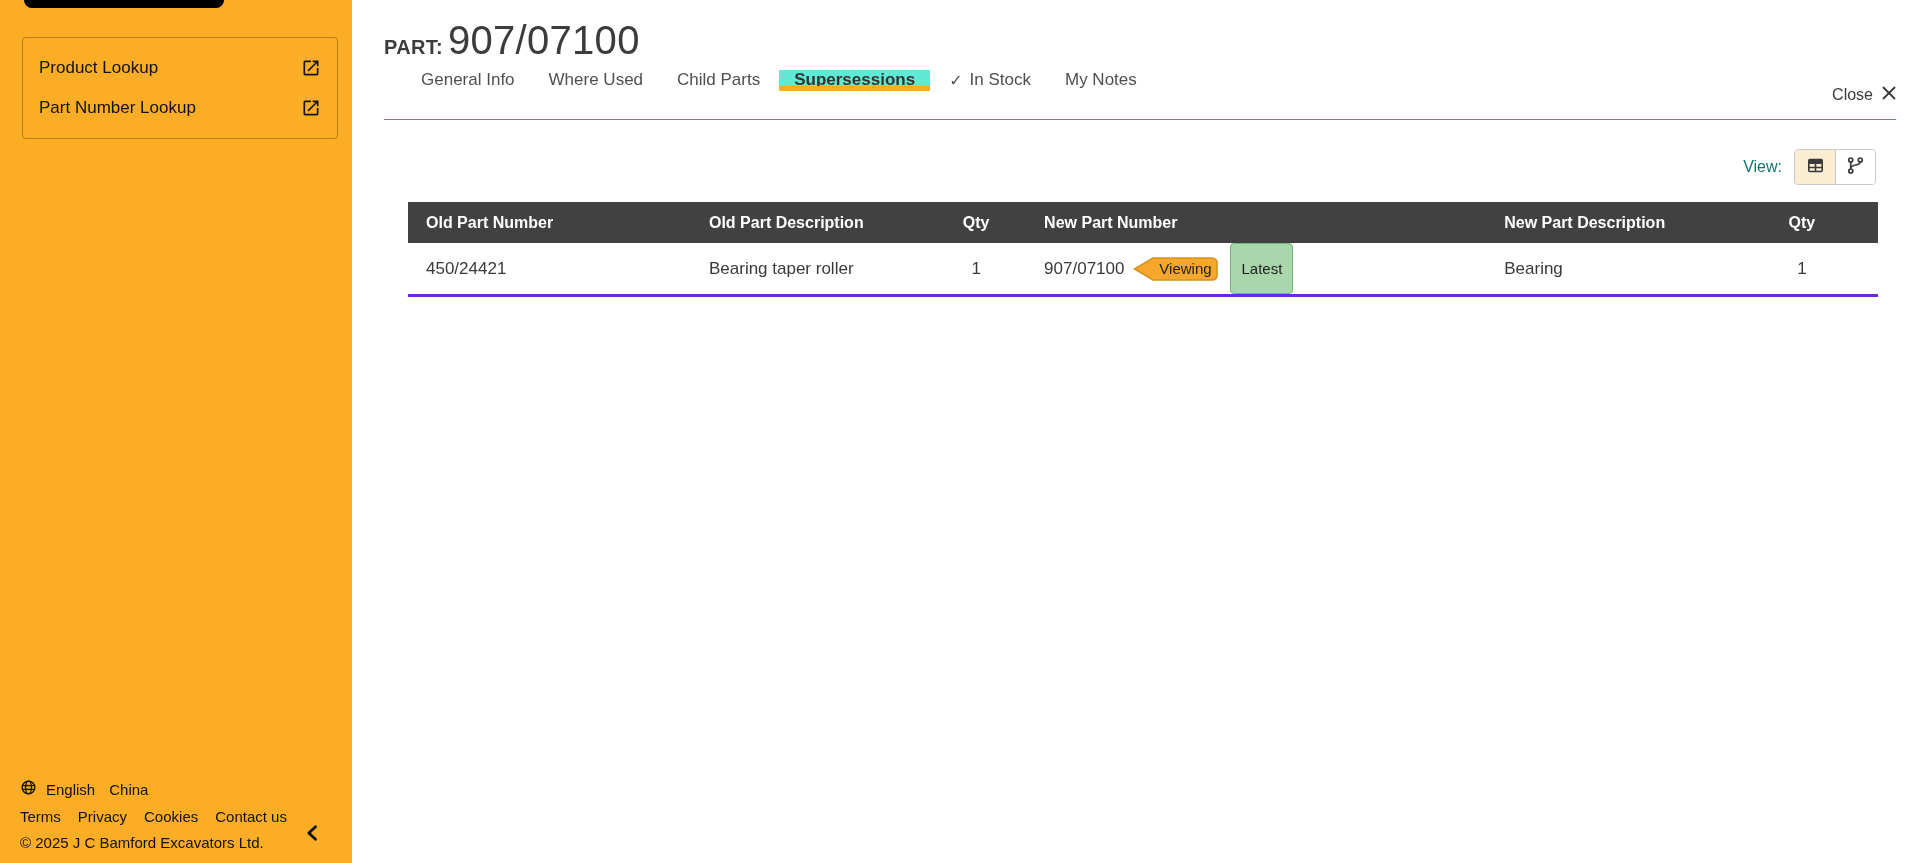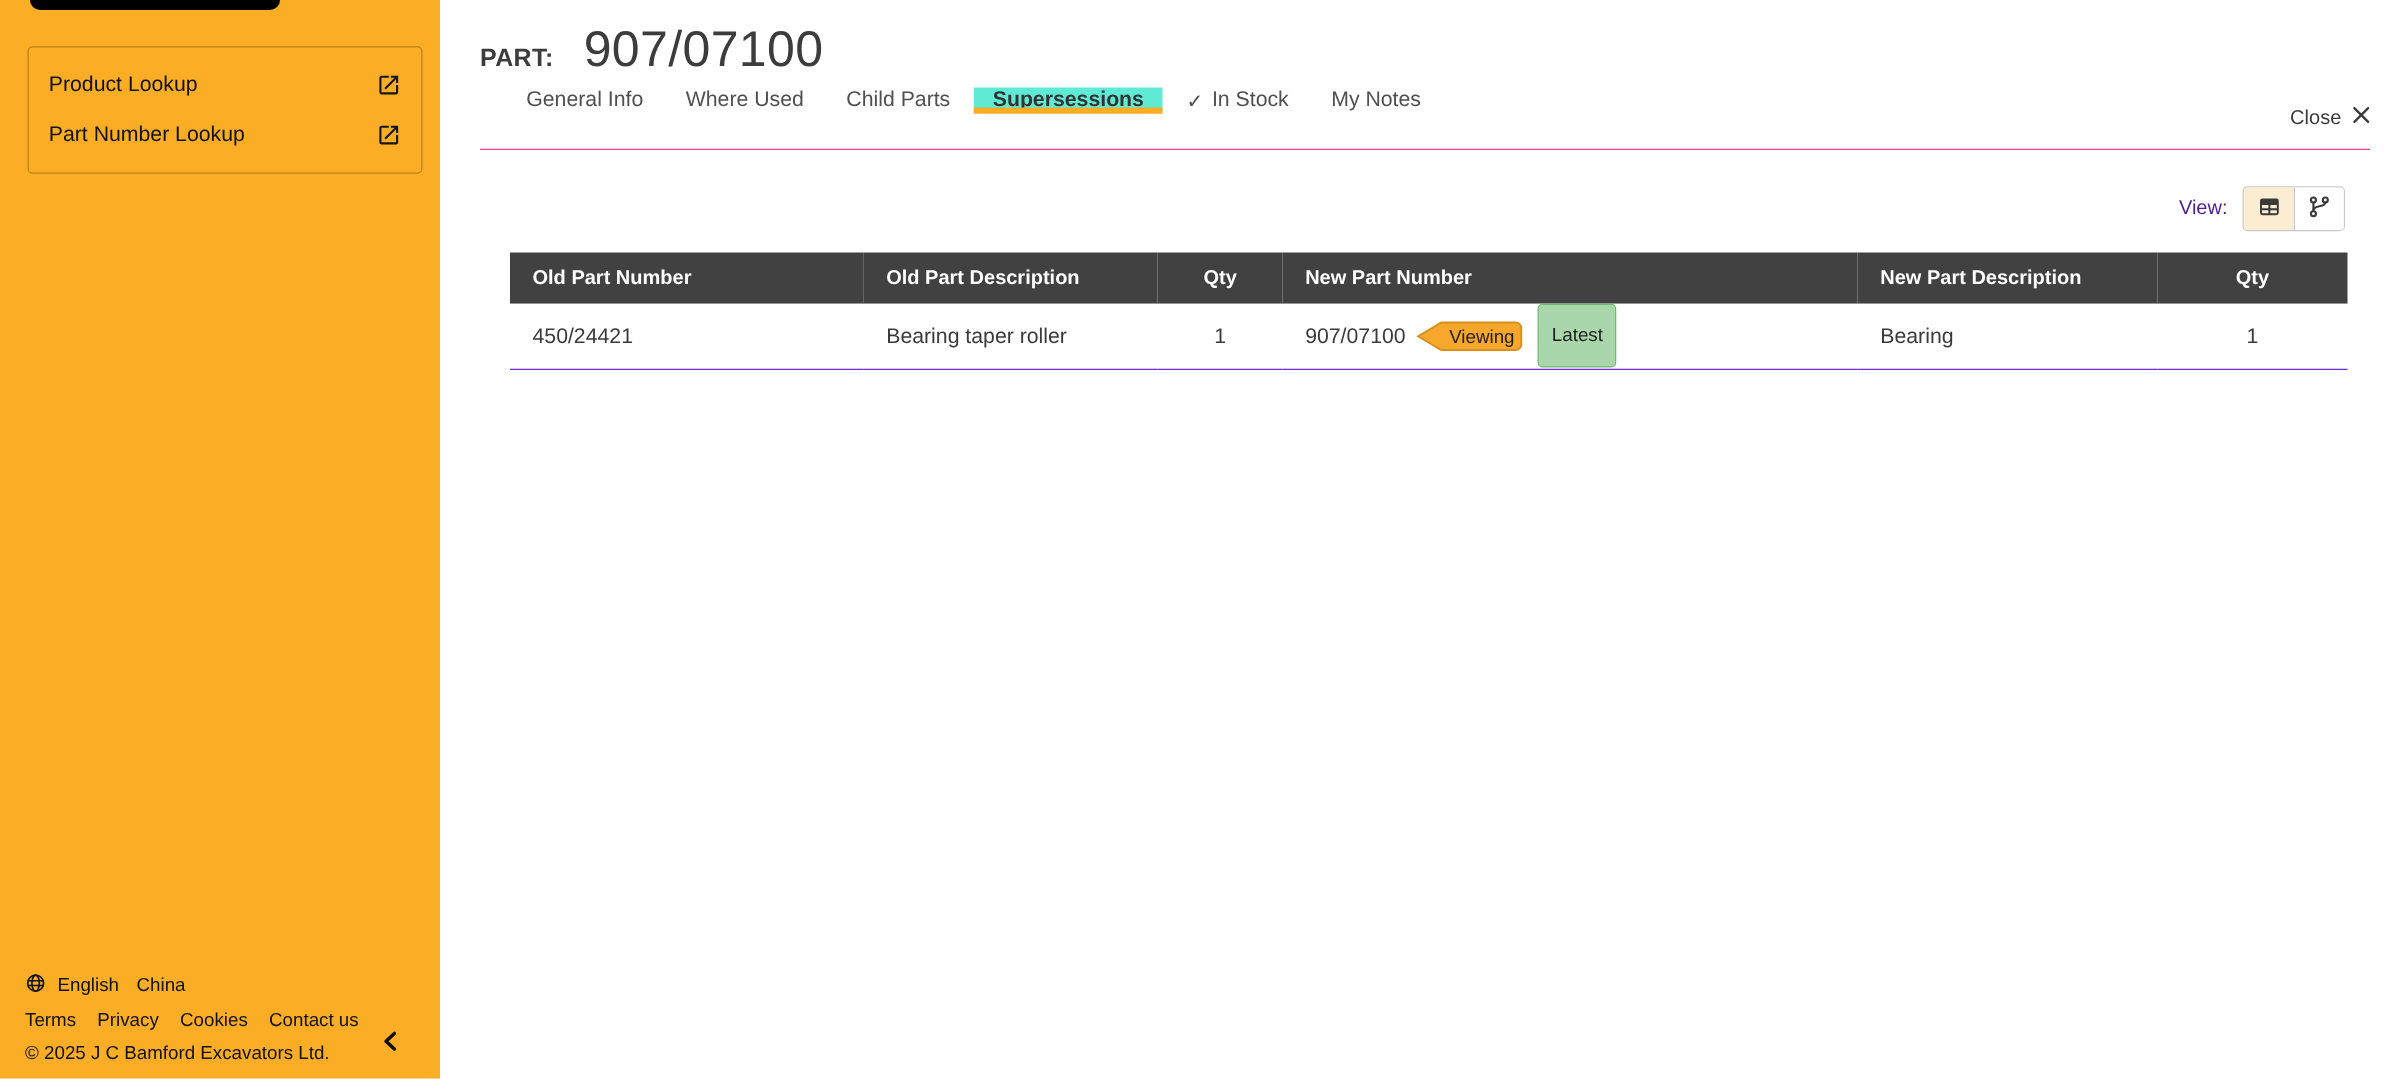--- a/index.html
+++ b/index.html
@@ -61,21 +61,21 @@
     cursor: pointer; background: transparent; border: none;
   }
 
   
   .main {
     flex: 1; position: relative;
     padding: 0 24px 0 32px;
   }
   .title-row {
     margin-top: 18px;
-    display: flex; align-items: baseline; gap: 24px;
+    display: flex; align-items: baseline; gap: 5px;
     color: #3c3c3c;
   }
   .part-label { font-size: 20px; font-weight: 600; letter-spacing: 0.3px; }
   .part-number { font-size: 40px; font-weight: 500; letter-spacing: 0.3px; }
 
   .tab-row {
     display: flex; align-items: flex-start;
     height: 50px; margin-top: 7px;
     border-bottom: 1px solid #ec4899;
     padding-left: 22px;
@@ -97,21 +97,21 @@
     display: flex; align-items: center; gap: 9px;
     font-size: 16px; color: #3a3a3a;
     background: none; border: none; cursor: pointer;
     font-family: inherit;
   }
 
   .view-row {
     display: flex; justify-content: flex-end; align-items: center;
     gap: 12px; margin-top: 29px; padding-right: 20px;
   }
-  .view-label { font-size: 16px; color: #4c1d95; }
+  .view-label { font-size: 16px; color: #0f766e; }
   .toggle-group {
     display: flex; border: 1px solid #c9c9c9; border-radius: 4px;
     overflow: hidden; background: #fff;
   }
   .toggle-btn {
     width: 40px; height: 34px;
     display: flex; align-items: center; justify-content: center;
     background: #fff; border: none; cursor: pointer;
   }
   .toggle-btn.active { background: #FAEDD2; }
@@ -119,21 +119,21 @@
 
   .table-wrap { margin: 17px 18px 0 24px; }
   table { width: 100%; border-collapse: collapse; font-size: 17px; color: #3a3a3a; }
   thead th {
     background: #414141; color: #ffffff;
     font-size: 16px; font-weight: 700; text-align: left;
     height: 41px; padding: 0 0 0 18px;
   }
   thead th.qty-col, tbody td.qty-col { text-align: center; padding: 0; }
   tbody td {
-    height: 52px; border-bottom: 1px solid #6d28d9;
+    height: 52px; border-bottom: 3px solid #6d28d9;
     padding: 0 0 0 18px; background: #fff;
   }
   .new-part-cell { display: flex; align-items: center; gap: 9px; }
   .badge-viewing { display: block; }
   .badge-viewing text {
     font-size: 15px; font-weight: 500; fill: #1e1e1e;
     font-family: "Liberation Sans", sans-serif;
   }
   .badge-latest {
     display: inline-block;

